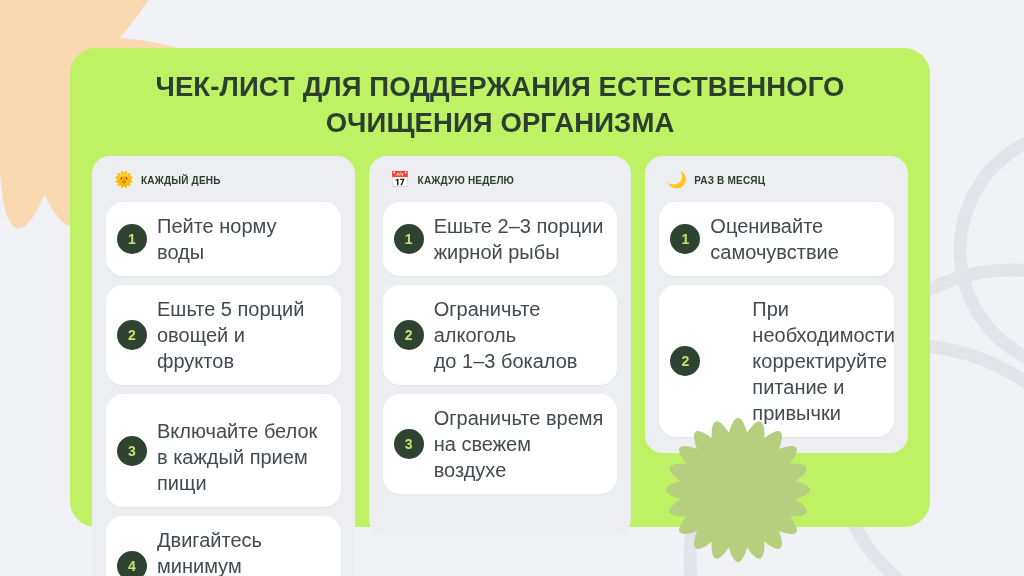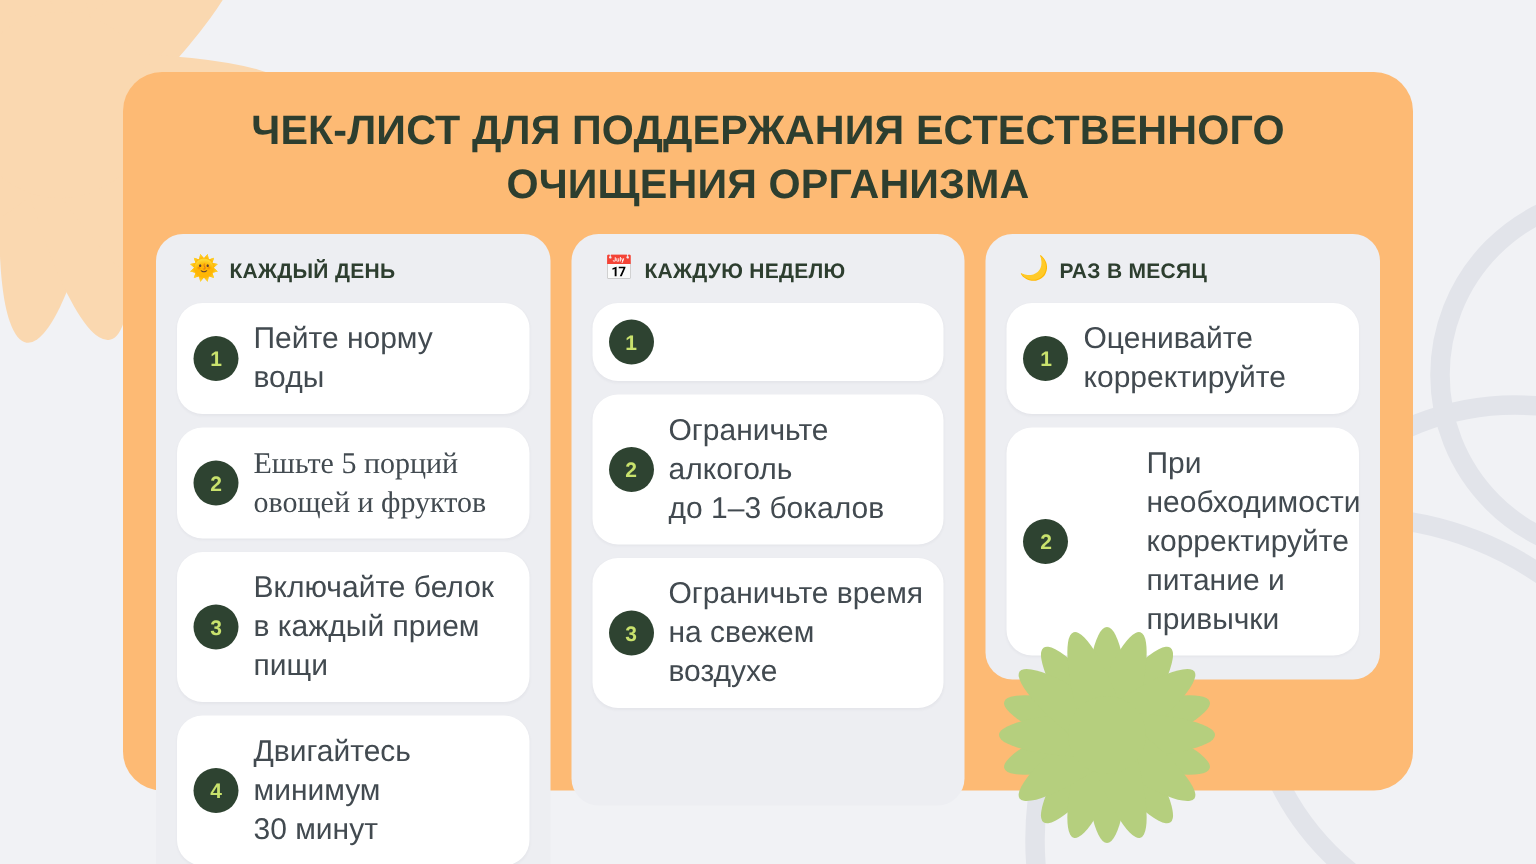--- a/index.html
+++ b/index.html
@@ -20,25 +20,25 @@
     position: absolute;
     inset: 0;
     width: 1024px;
     height: 576px;
     z-index: 0;
   }
 
   
   #main-card {
     position: absolute;
-    left: 82px;
+    left: 70px;
     top: 48px;
     width: 860px;
     height: 479px;
-    background: #fdba74;
+    background: #bef264;
     border-radius: 26px;
     z-index: 2;
   }
 
   
   #page-title {
     position: absolute;
     left: 0;
     top: 21px;
     width: 860px;
@@ -75,21 +75,21 @@
     gap: 7px;
     padding: 2px 0 0 8px;
     margin-bottom: 14px;
   }
   .column-head-emoji {
     font-size: 16px;
     line-height: 1;
     flex: 0 0 auto;
   }
   .column-head-label {
-    font-size: 14px;
+    font-size: 10px;
     font-weight: 700;
     letter-spacing: 0.2px;
     color: #2d3e2f;
     text-transform: uppercase;
     white-space: nowrap;
   }
 
   .item-list {
     display: flex;
     flex-direction: column;
@@ -178,26 +178,26 @@
         <span class="column-head-emoji">🌞</span>
         <span class="column-head-label">КАЖДЫЙ ДЕНЬ</span>
       </div>
       <div class="item-list">
         <div class="item-card">
           <span class="item-badge">1</span>
           <span class="item-text" style="white-space: pre-line;">Пейте норму воды</span>
         </div>
         <div class="item-card">
           <span class="item-badge">2</span>
-          <span class="item-text" style="white-space: pre-line; font-family: Liberation Serif, serif;">Ешьте 5 порций
+          <span class="item-text" style="white-space: pre-line;">Ешьте 5 порций
 овощей и фруктов</span>
         </div>
         <div class="item-card">
           <span class="item-badge">3</span>
-          <span class="item-text" style="white-space: pre-line;">Включайте белок
+          <span class="item-text" style="white-space: pre-line; margin-top: 13px;">Включайте белок
 в каждый прием пищи</span>
         </div>
         <div class="item-card">
           <span class="item-badge">4</span>
           <span class="item-text" style="white-space: pre-line;">Двигайтесь минимум
 30 минут</span>
         </div>
         <div class="item-card">
           <span class="item-badge">5</span>
           <span class="item-text" style="white-space: pre-line;">Спите 4–9 часов</span>
@@ -206,20 +206,22 @@
     </div>
 
     <div class="column-panel" style="min-height:381px;">
       <div class="column-head">
         <span class="column-head-emoji">📅</span>
         <span class="column-head-label">КАЖДУЮ НЕДЕЛЮ</span>
       </div>
       <div class="item-list">
         <div class="item-card">
           <span class="item-badge">1</span>
+          <span class="item-text" style="white-space: pre-line;">Ешьте 2–3 порции
+жирной рыбы</span>
         </div>
         <div class="item-card">
           <span class="item-badge">2</span>
           <span class="item-text" style="white-space: pre-line;">Ограничьте алкоголь
 до 1–3 бокалов</span>
         </div>
         <div class="item-card">
           <span class="item-badge">3</span>
           <span class="item-text" style="white-space: pre-line;">Ограничьте время
 на свежем воздухе</span>
@@ -229,21 +231,21 @@
 
     <div class="column-panel">
       <div class="column-head">
         <span class="column-head-emoji">🌙</span>
         <span class="column-head-label">РАЗ В МЕСЯЦ</span>
       </div>
       <div class="item-list">
         <div class="item-card">
           <span class="item-badge">1</span>
           <span class="item-text" style="white-space: pre-line;">Оценивайте
-корректируйте</span>
+самочувствие</span>
         </div>
         <div class="item-card">
           <span class="item-badge">2</span>
           <span class="item-text" style="white-space: pre-line; margin-left: 42px;">При необходимости
 корректируйте
 питание и привычки</span>
         </div>
       </div>
     </div>
 

